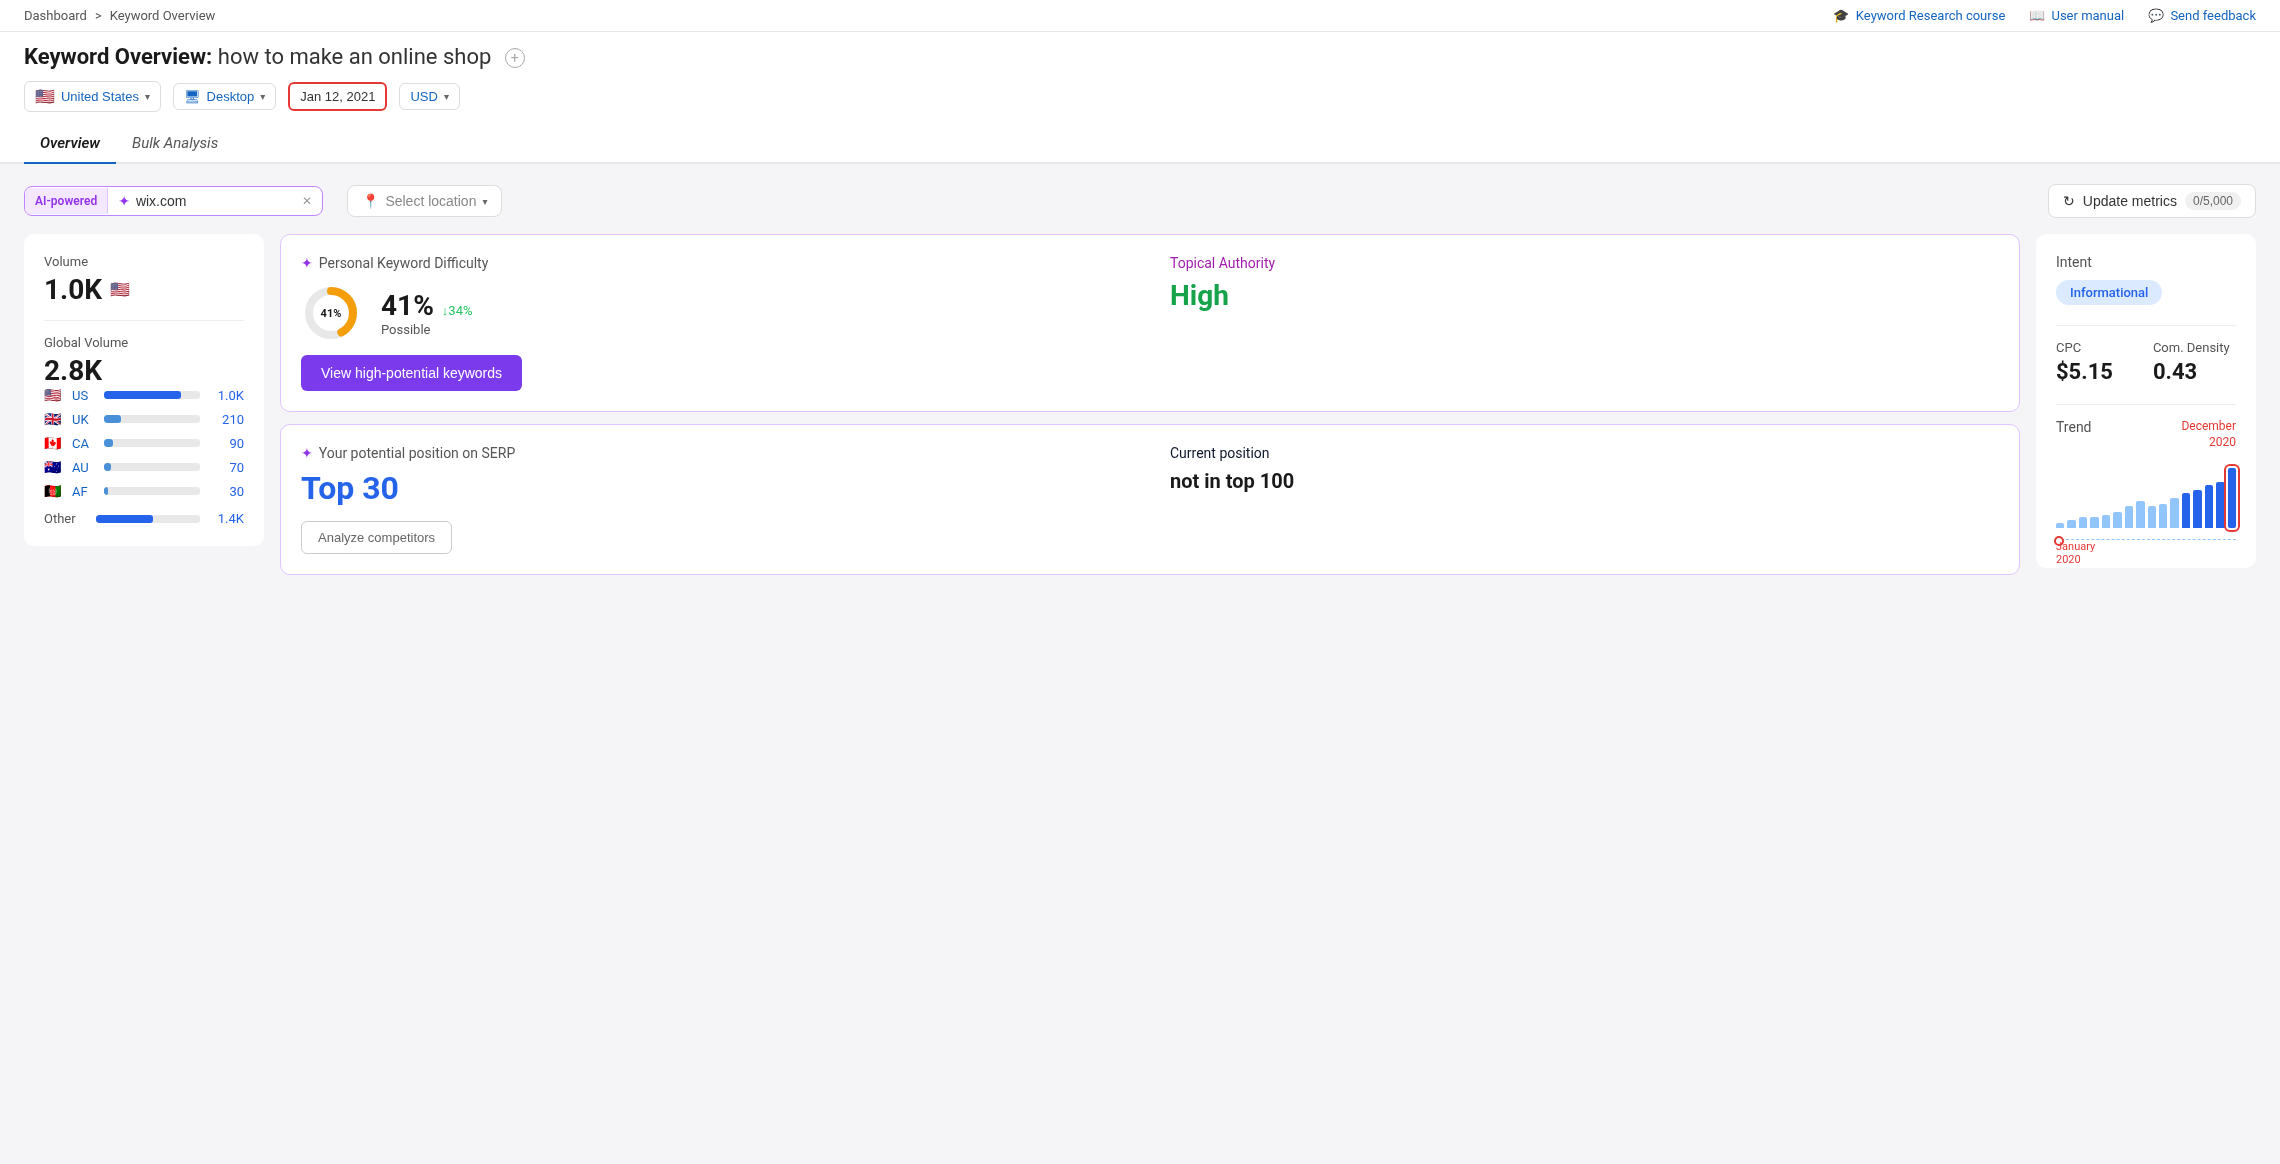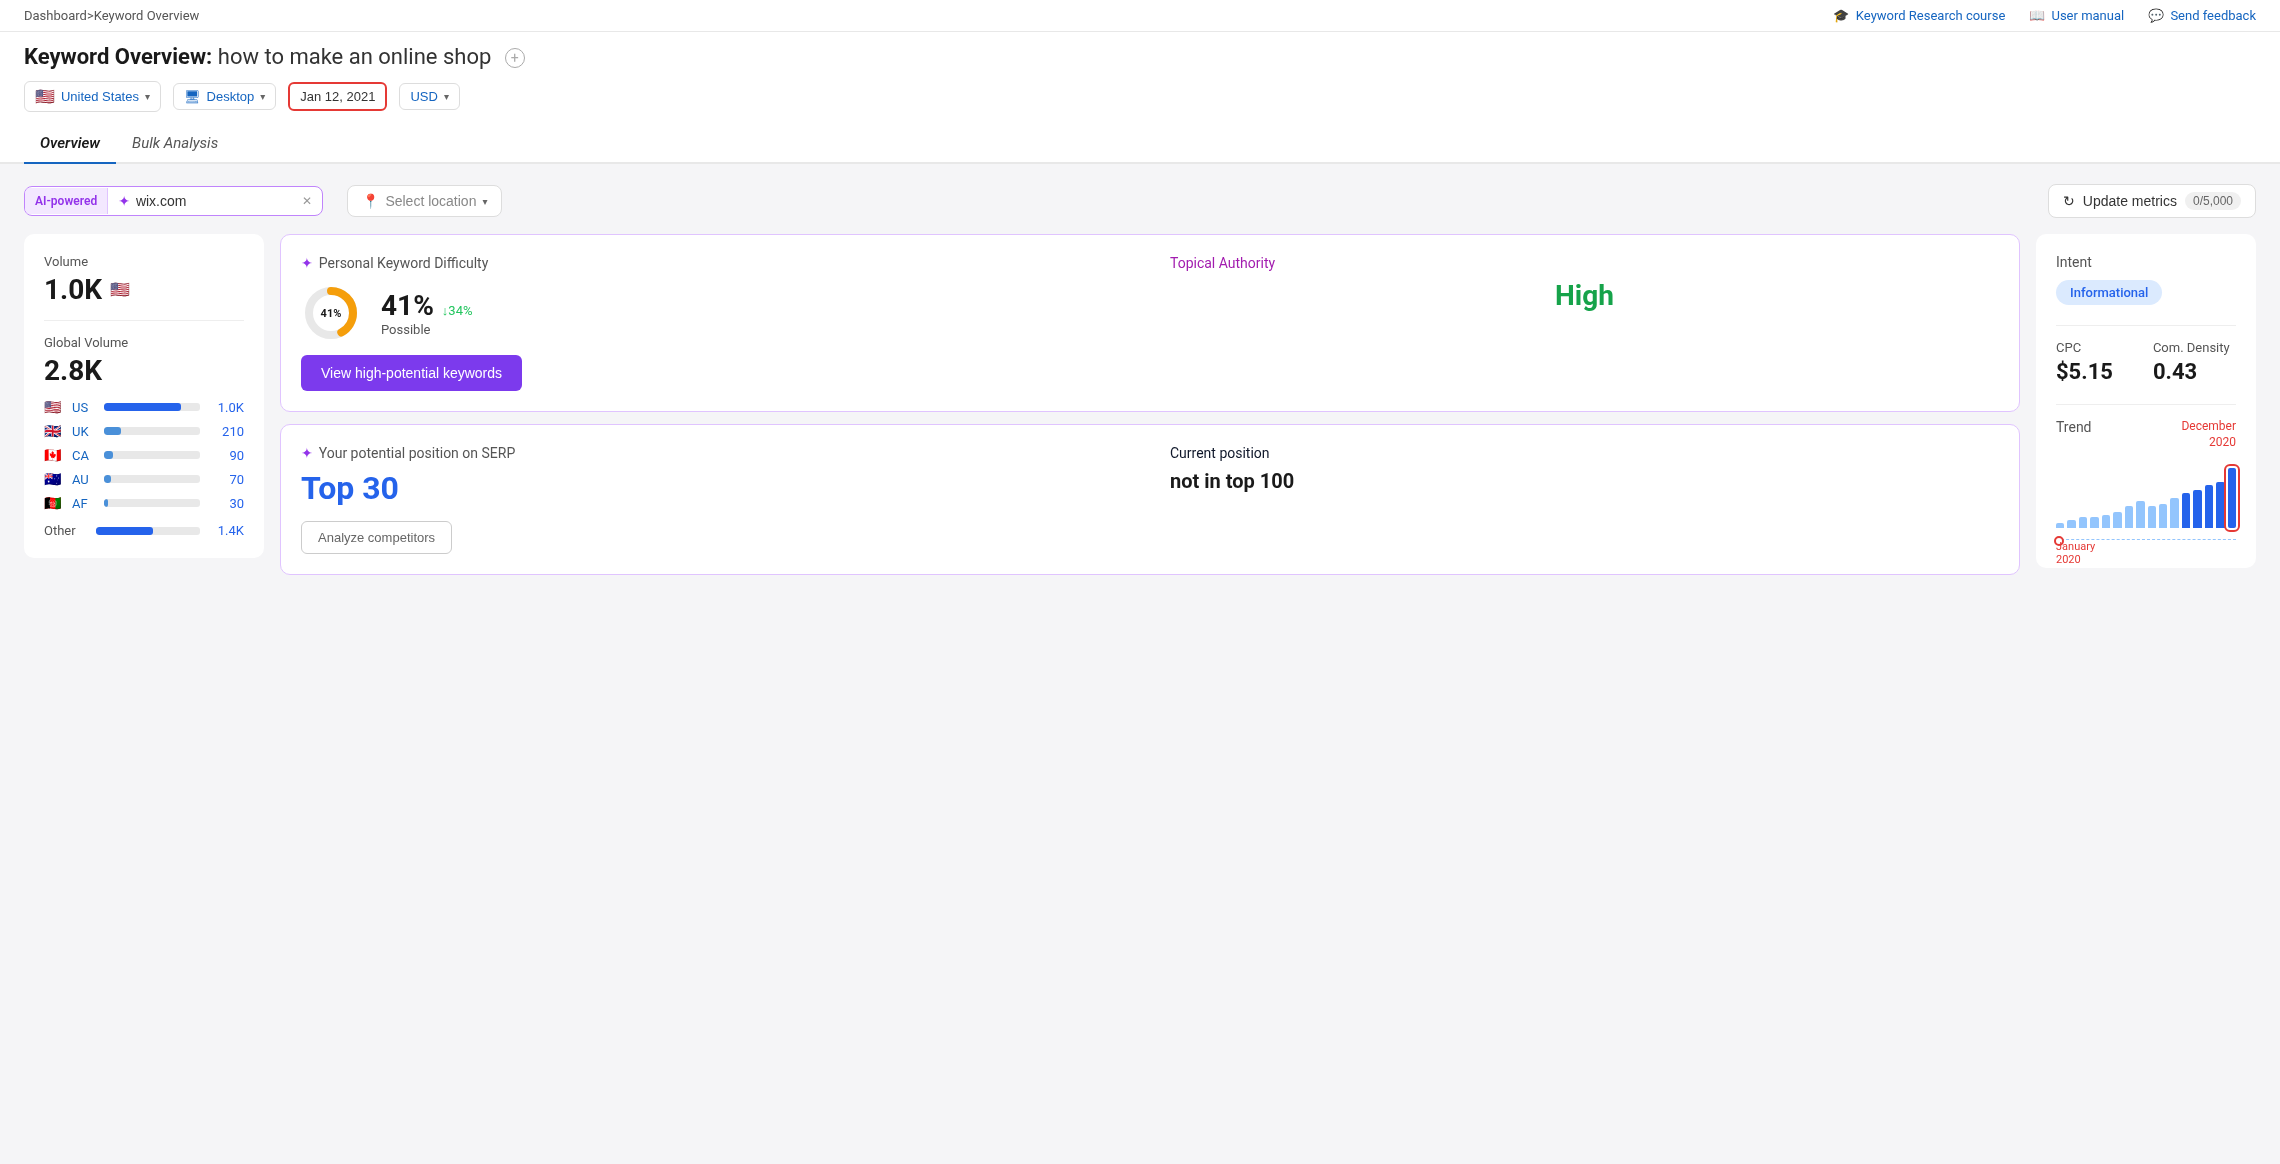--- a/index.html
+++ b/index.html
@@ -6,21 +6,21 @@
     body { font-family: -apple-system, BlinkMacSystemFont, 'Segoe UI', Roboto, sans-serif; background: #f5f5f7; color: #1a1a1a; font-size: 14px; }
     
     .top-bar {
       background: #fff;
       padding: 8px 24px;
       display: flex;
       align-items: center;
       justify-content: space-between;
       border-bottom: 1px solid #e8e8e8;
     }
-    .breadcrumb { display: flex; align-items: center; color: #555; font-size: 13px; }
+    .breadcrumb { display: flex; align-items: center; gap: 8px; color: #555; font-size: 13px; }
     .breadcrumb a { color: #555; text-decoration: none; }
     .top-nav { display: flex; align-items: center; gap: 24px; }
     .top-nav-link { display: flex; align-items: center; gap: 6px; color: #1565c0; font-size: 13px; text-decoration: none; cursor: pointer; }
     
     .page-header {
       background: #fff;
       padding: 12px 24px 0;
     }
     .page-title { font-size: 22px; font-weight: 400; margin-bottom: 12px; }
     .page-title strong { font-weight: 700; }
@@ -136,21 +136,21 @@
       border-radius: 10px;
       padding: 20px;
       min-width: 240px;
       width: 240px;
     }
     .vol-label { font-size: 13px; color: #555; margin-bottom: 4px; }
     .vol-value { font-size: 28px; font-weight: 700; display: flex; align-items: center; gap: 8px; }
     .flag-sm { font-size: 16px; }
     .divider { border: none; border-top: 1px solid #eee; margin: 14px 0; }
     .global-label { font-size: 13px; color: #555; margin-bottom: 4px; }
-    .global-value { font-size: 28px; font-weight: 700; margin-bottom: 12px; }
+    .global-value { font-size: 28px; font-weight: 700; }
     
     .country-list { display: flex; flex-direction: column; gap: 8px; }
     .country-row { display: flex; align-items: center; gap: 8px; }
     .country-flag { font-size: 14px; width: 20px; }
     .country-code { font-size: 13px; color: #1565c0; width: 24px; }
     .bar-wrap { flex: 1; background: #e8e8e8; border-radius: 3px; height: 8px; overflow: hidden; }
     .bar-fill { height: 8px; border-radius: 3px; background: #4a90d9; }
     .bar-fill.large { background: #2563eb; }
     .country-val { font-size: 13px; color: #2563eb; width: 36px; text-align: right; }
     
@@ -182,21 +182,21 @@
     .donut-wrap svg { transform: rotate(-90deg); }
     .donut-label { position: absolute; top: 50%; left: 50%; transform: translate(-50%, -50%); font-size: 11px; font-weight: 700; color: #1a1a1a; }
     
     .pkd-stats { }
     .pkd-percent { font-size: 28px; font-weight: 700; }
     .pkd-change { color: #22c55e; font-size: 13px; display: inline-flex; align-items: center; gap: 3px; }
     .pkd-possible { font-size: 13px; color: #555; }
     
     .ta-section { flex: 1; }
     .ta-header { font-size: 14px; color: #a21caf; margin-bottom: 8px; }
-    .ta-value { font-size: 28px; font-weight: 700; color: #16a34a; text-align: center; }
+    .ta-value { font-size: 28px; font-weight: 700; color: #16a34a; }
     
     .card-desc { font-size: 13px; color: #555; margin-bottom: 16px; line-height: 1.5; }
     
     .view-btn {
       background: #7c3aed; color: #fff;
       border: none; border-radius: 6px;
       padding: 10px 20px; font-size: 14px;
       cursor: pointer; font-weight: 500;
     }
     

